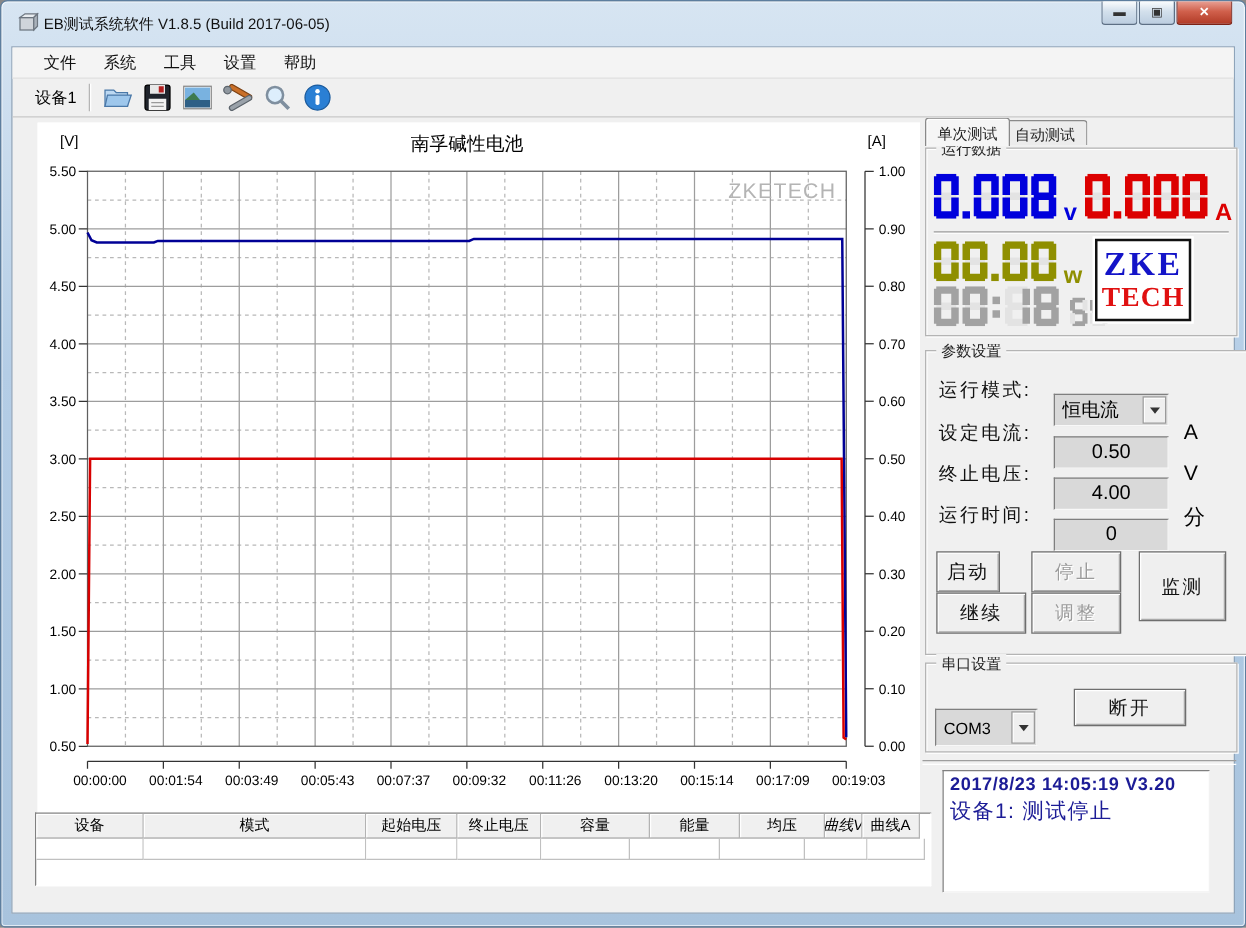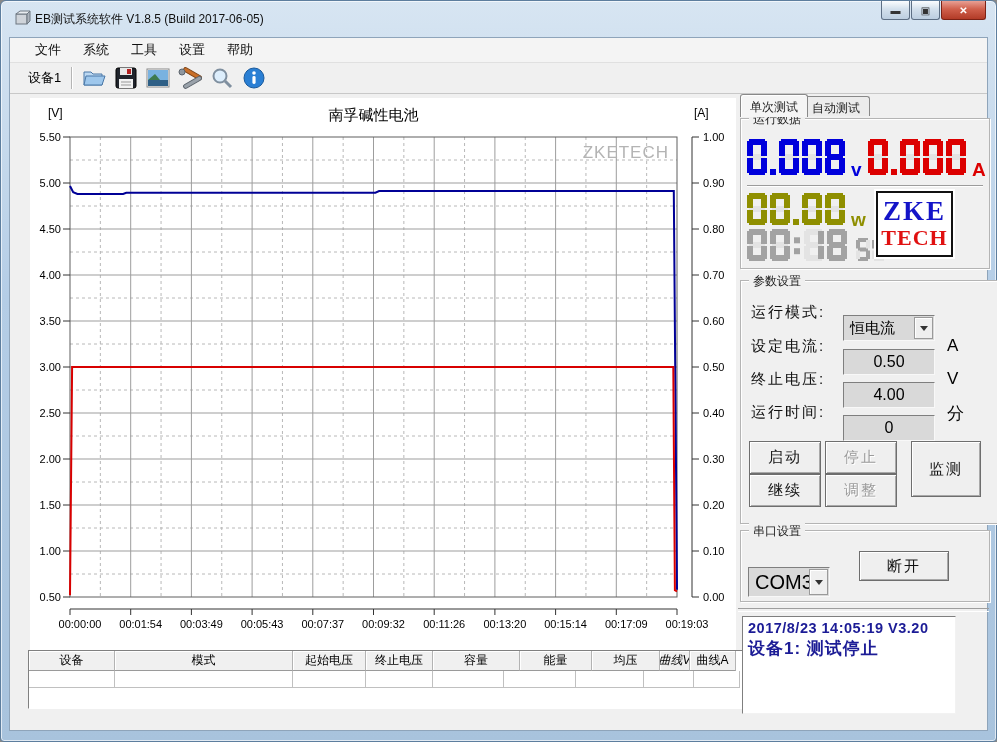--- a/index.html
+++ b/index.html
@@ -72,21 +72,21 @@
   .param-unit{position:absolute;left:196px;top:3px;font-size:17px;color:#000;}
   .btn{position:absolute;box-sizing:border-box;background:#efefef;border:1px solid #6e6e6e;
     box-shadow:inset 1px 1px 0 #ffffff, inset -1px -1px 0 #a9a9a9;font-size:15px;color:#111;
     display:flex;align-items:center;justify-content:center;letter-spacing:2px;}
   .btn.disabled{color:#9b9b9b;text-shadow:1px 1px 0 #fff;}
   #rp-divider{position:absolute;left:0;right:2px;height:2px;border-top:1px solid #9e9e9e;
     border-bottom:1px solid #fff;}
   #status-box{position:absolute;background:#fff;border:1px solid;box-sizing:border-box;
     border-color:#7f7f7f #f2f2f2 #f2f2f2 #7f7f7f;color:#1c1c96;padding:3px 5px;}
   #status-line1{font-size:14.5px;font-weight:bold;letter-spacing:.5px;}
-  #status-line2{font-size:17px;font-weight:bold;margin-top:1px;letter-spacing:1px;}
+  #status-line2{font-size:17px;font-weight:normal;margin-top:1px;letter-spacing:1px;}
 </style>
 </head>
 <body>
 
 <div id="win">
 
   <div class="abs" id="titlebar">
     <svg class="abs" id="app-icon" viewBox="0 0 17 17">
       <rect x="2" y="4" width="11" height="10" fill="#cfd4da" stroke="#6d7680"></rect>
       <path d="M2 4 L6 1 L16 1 L13 4 Z" fill="#e8ecf0" stroke="#6d7680"></path>
@@ -493,39 +493,39 @@
           <span class="param-unit">V</span>
         </div>
         <div class="param-row" style="top:118px;">
           <span class="param-label">运行时间:</span>
           <div class="field">
               <span>0</span>
             </div>
           <span class="param-unit">分</span>
         </div>
 
-        <div class="btn" style="left:8px;top:160px;width:72px;height:33px;font-family:Liberation Serif, serif;">启动</div>
+        <div class="btn" style="left:8px;top:160px;width:51px;height:33px;font-family:Liberation Serif, serif;">启动</div>
         <div class="btn disabled" style="left:84px;top:160px;width:72px;height:33px;">停止</div>
         <div class="btn" style="left:8px;top:193px;width:72px;height:33px;">继续</div>
         <div class="btn disabled" style="left:84px;top:193px;width:72px;height:33px;">调整</div>
         <div class="btn" style="left:170px;top:160px;width:70px;height:56px;">监测</div>
       </div>
 
       <div class="groupbox" style="left:2px;top:434px;width:248px;height:70px;">
         <span class="grouplabel">串口设置</span>
-        <div class="field combo" style="left:7px;top:20px;width:82px;height:30px;position:absolute;font-size:20px;">
+        <div class="field combo" style="left:7px;top:20px;width:82px;height:30px;position:absolute;font-size:13px;">
           <span>COM3</span>
           <span class="combo-btn">
               <span class="combo-arrow"></span>
             </span>
         </div>
         <div class="btn" style="left:118px;top:20px;width:90px;height:30px;font-family:Liberation Serif, serif;">断开</div>
       </div>
 
       <div id="rp-divider" style="top:512px;"></div>
 
-      <div id="status-box" style="left:4px;top:520px;width:214px;height:98px;">
+      <div id="status-box" style="left:16px;top:520px;width:214px;height:98px;">
         <div id="status-line1">2017/8/23 14:05:19  V3.20</div>
         <div id="status-line2">设备1: 测试停止</div>
       </div>
     </div>
   </div>
 </div>
 
 </body></html>

